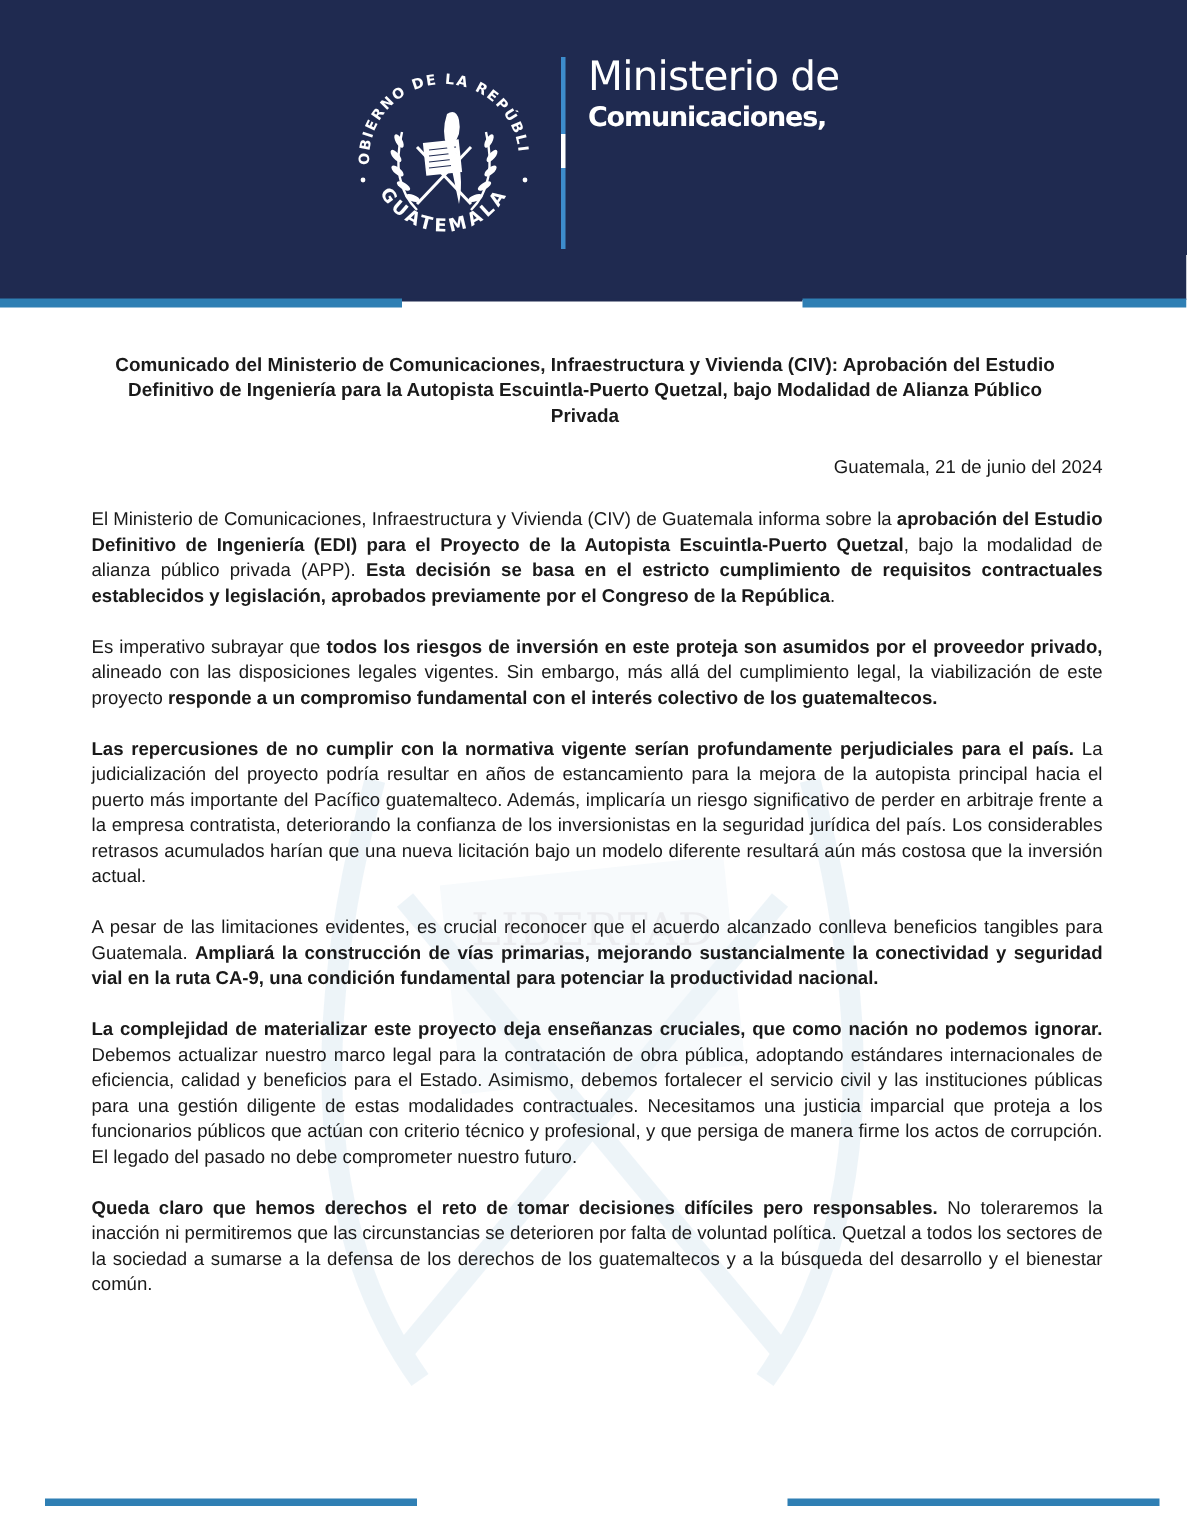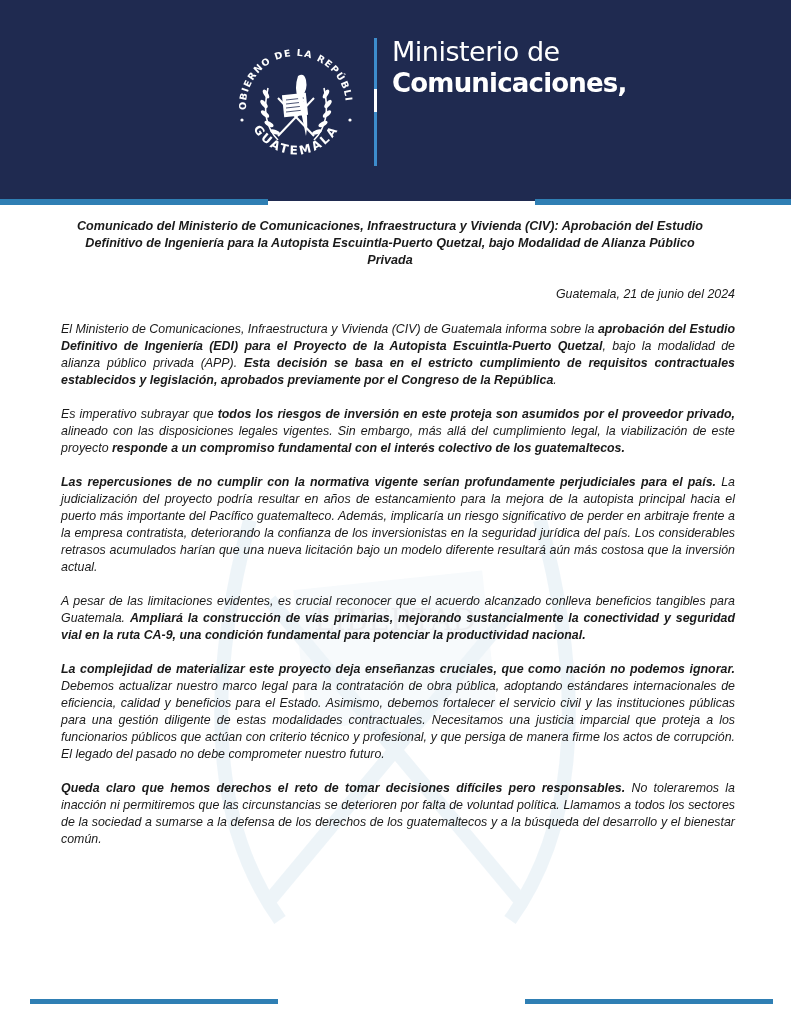--- a/index.html
+++ b/index.html
@@ -61,39 +61,38 @@
       font-family: "DejaVu Sans", sans-serif;
       font-weight: normal;
       font-size: 27px;
       letter-spacing: -0.5px;
       display: block;
       height: 32px;
     }
     .ministry .bold {
       font-family: "DejaVu Sans", sans-serif;
       font-weight: bold;
-      font-size: 26px;
+      font-size: 18px;
       letter-spacing: -0.8px;
       display: block;
       height: 31px;
     }
     .watermark {
       position: absolute;
       left: 160px; top: 400px;
       width: 470px; height: 560px;
       opacity: 0.08;
       pointer-events: none;
     }
     .content {
       position: absolute;
-      left: 45px; top: 218px;
+      left: 45px; top: 235px;
       width: 690px;
       font-size: 12.4px;
       line-height: 17px;
-      font-style: italic;
     }
     .title {
       text-align: center;
       font-weight: bold;
       font-size: 12.6px;
       line-height: 17px;
       margin: 0 0 17px 0;
       padding: 0 20px;
     }
     .dateline {
@@ -209,18 +208,18 @@
 
   <p class="para">
     <span>A pesar de las limitaciones evidentes, es crucial reconocer que el acuerdo alcanzado conlleva beneficios tangibles para Guatemala. </span><b>Ampliará la construcción de vías primarias, mejorando sustancialmente la conectividad y seguridad vial en la ruta CA-9, una condición fundamental para potenciar la productividad nacional.</b>
   </p>
 
   <p class="para">
     <b>La complejidad de  materializar este proyecto deja enseñanzas cruciales, que como nación no podemos ignorar.</b><span> Debemos actualizar nuestro marco legal para la contratación de obra pública, adoptando estándares internacionales de eficiencia, calidad y beneficios para el Estado. Asimismo, debemos fortalecer el servicio civil y las instituciones públicas para una gestión diligente de estas modalidades contractuales. Necesitamos una justicia imparcial que proteja a los funcionarios públicos que actúan con criterio técnico y profesional, y que persiga de manera firme los actos de corrupción. El legado del pasado no debe comprometer nuestro futuro.</span>
   </p>
 
   <p class="para">
-    <b>Queda claro que hemos derechos el reto de tomar decisiones difíciles pero responsables.</b><span> No toleraremos la inacción ni permitiremos que las circunstancias se deterioren por falta de voluntad política. Llamamos a todos los sectores de la sociedad a sumarse a  la defensa de los derechos de los guatemaltecos y a la búsqueda del desarrollo y el bienestar común.</span>
+    <b>Queda claro que hemos derechos el reto de tomar decisiones difíciles pero responsables.</b><span> No toleraremos la inacción ni permitiremos que las circunstancias se deterioren por falta de voluntad política. Quetzal a todos los sectores de la sociedad a sumarse a  la defensa de los derechos de los guatemaltecos y a la búsqueda del desarrollo y el bienestar común.</span>
   </p>
 </div>
 
 <div class="footer-line-left"></div>
 <div class="footer-line-right"></div>
 
 </body></html>

